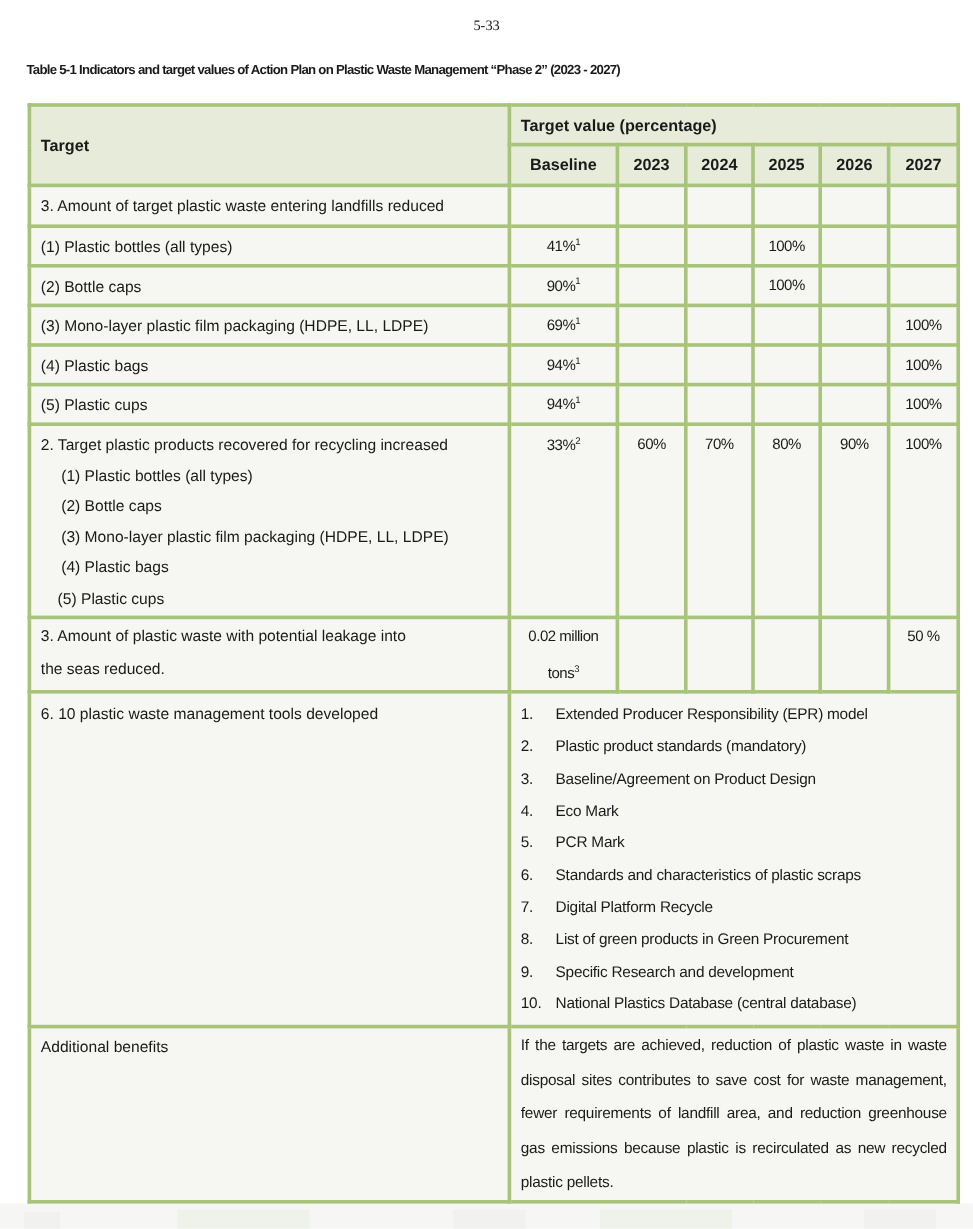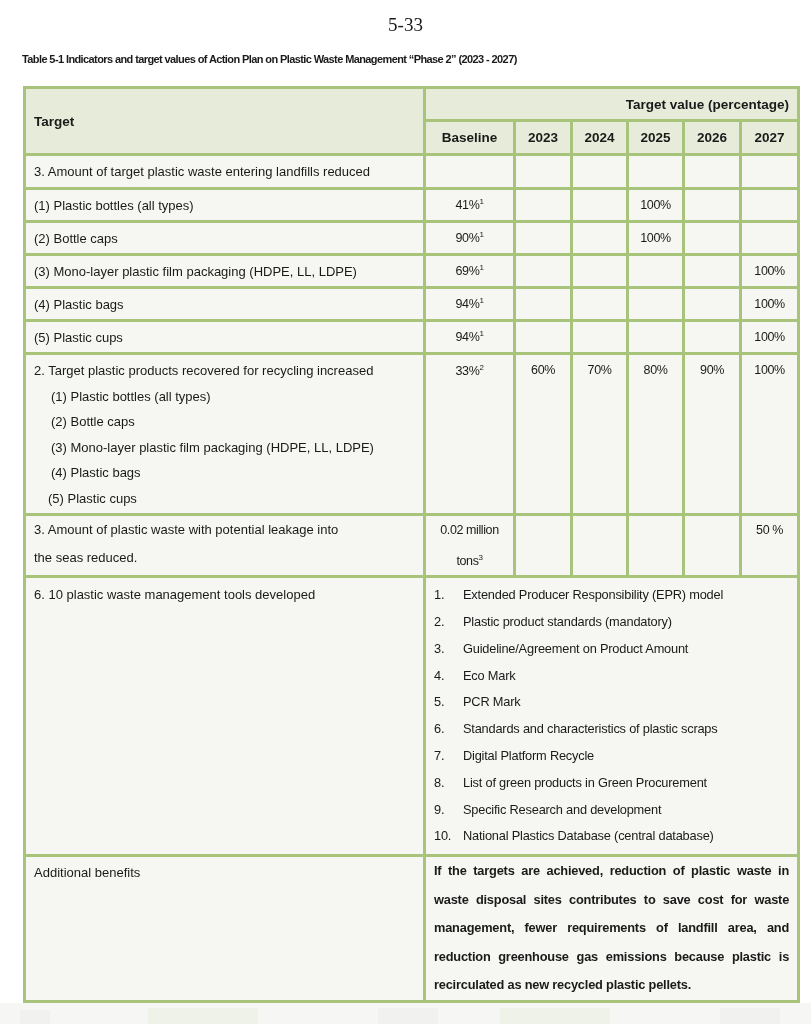--- a/index.html
+++ b/index.html
@@ -2,41 +2,41 @@
 <html><head>
 <meta charset="utf-8">
 <style>
   html, body { margin:0; padding:0; }
   body {
     width:811px; height:1024px; background:#ffffff; position:relative; overflow:hidden;
     font-family:"Liberation Sans", sans-serif; color:#1a1a1a;
   }
   .wm { position:absolute; background:#f1f1ef; }
   .wm.green { background:#eef2e8; }
-  .page-num { position:absolute; top:14px; left:0; width:811px; text-align:center; font-size:19px; font-family:"Liberation Serif", serif; }
+  .page-num { position:absolute; top:14px; left:0; width:811px; text-align:center; font-size:12px; font-family:"Liberation Serif", serif; }
   .caption { position:absolute; top:53px; left:22px; width:780px; font-size:11px; font-weight:bold; letter-spacing:-0.6px; white-space:nowrap; }
   table.t {
     position:absolute; top:86px; left:23px; width:774px; border-collapse:collapse;
     font-size:13px; background:#f6f6f2; table-layout:fixed;
   }
   table.t td, table.t th { border:3px solid #a8c37a; padding:0 8px; vertical-align:middle; }
   table.t th { background:#e6ecd9; font-weight:bold; font-size:13.5px; }
   th.hd-target { height:56px; text-align:left; }
-  th.hd-group { height:30px; text-align:right;margin-left:20px; }
+  th.hd-group { height:30px; text-align:left;margin-left:20px; }
   th.hd-col { height:31px; text-align:center; padding:0 2px;margin-top:32px; }
   td.num { text-align:center; padding:0 2px; font-size:12.5px; letter-spacing:-0.4px; }
   td.lbl { height:30px; }
   sup { font-size:8px; }
   .top { vertical-align:top !important; }
   .sub-list div { height:25.5px; line-height:25.5px; }
   .lh { line-height:28px; padding-top:2px; }
   ol.tools { margin:0; padding:4px 0 4px 0; list-style:none; }
   ol.tools li { height:26.8px; line-height:26.8px; display:flex; font-size:12.8px; letter-spacing:-0.2px; }
   ol.tools li .n { width:29px; flex:none; }
-  .benefit { text-align:justify; line-height:28.5px; padding-top:2px; padding-bottom:2px; font-size:12.8px; letter-spacing:-0.2px;font-weight:bold; }
+  .benefit { text-align:justify; line-height:28.5px; padding-top:2px; padding-bottom:2px; font-size:12.8px; letter-spacing:-0.2px; }
 </style>
 </head>
 <body>
 
 <div class="wm" style="left:0;top:1003px;width:811px;height:21px;background:#f6f6f4;"></div>
 <div class="wm" style="left:20px;top:1010px;width:30px;height:14px;"></div>
 <div class="wm green" style="left:148px;top:1008px;width:110px;height:16px;"></div>
 <div class="wm" style="left:378px;top:1008px;width:60px;height:16px;"></div>
 <div class="wm green" style="left:500px;top:1008px;width:110px;height:16px;"></div>
 <div class="wm" style="left:720px;top:1008px;width:60px;height:16px;"></div>
@@ -165,21 +165,21 @@
         <li>
               <span class="n">1.</span>
               <span>Extended Producer Responsibility (EPR) model</span>
             </li>
         <li>
               <span class="n">2.</span>
               <span>Plastic product standards (mandatory)</span>
             </li>
         <li>
               <span class="n">3.</span>
-              <span>Guideline/Agreement on Product Amount</span>
+              <span>Baseline/Agreement on Product Design</span>
             </li>
         <li>
               <span class="n">4.</span>
               <span>Eco Mark</span>
             </li>
         <li>
               <span class="n">5.</span>
               <span>PCR Mark</span>
             </li>
         <li>

